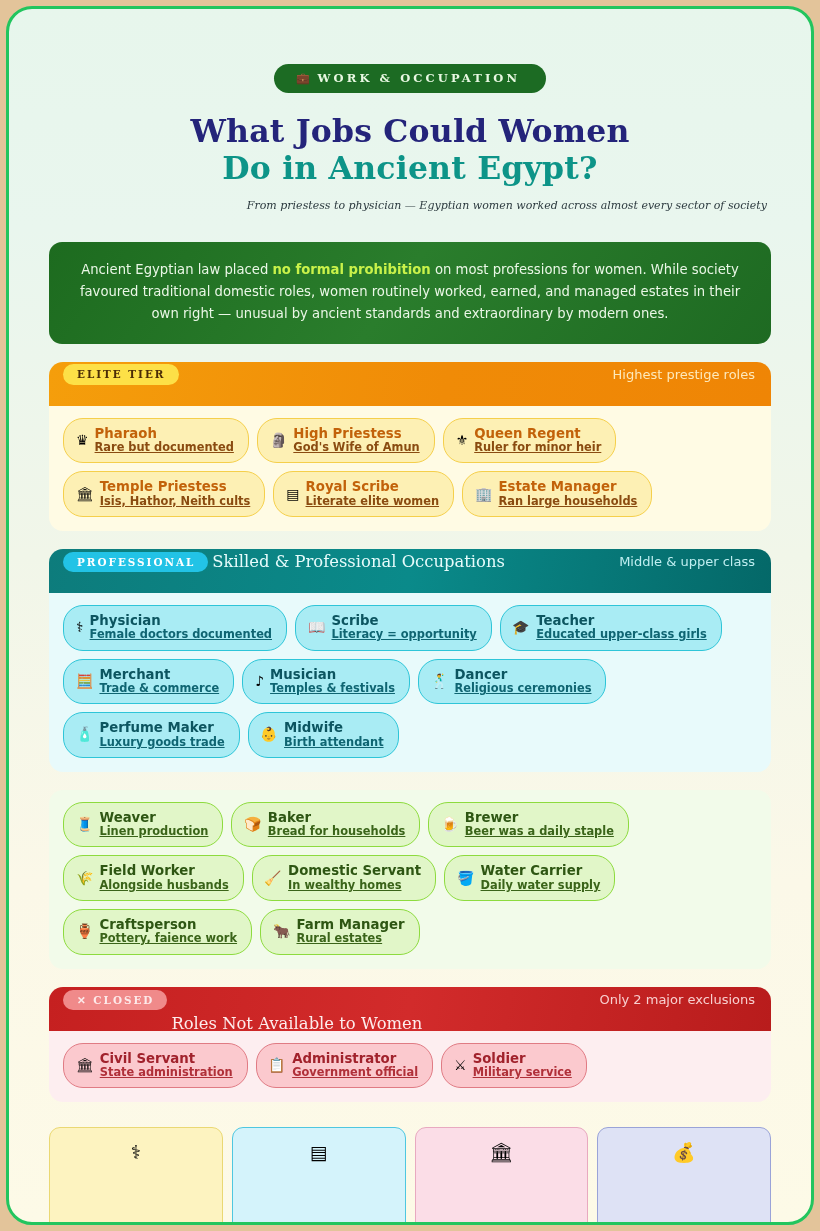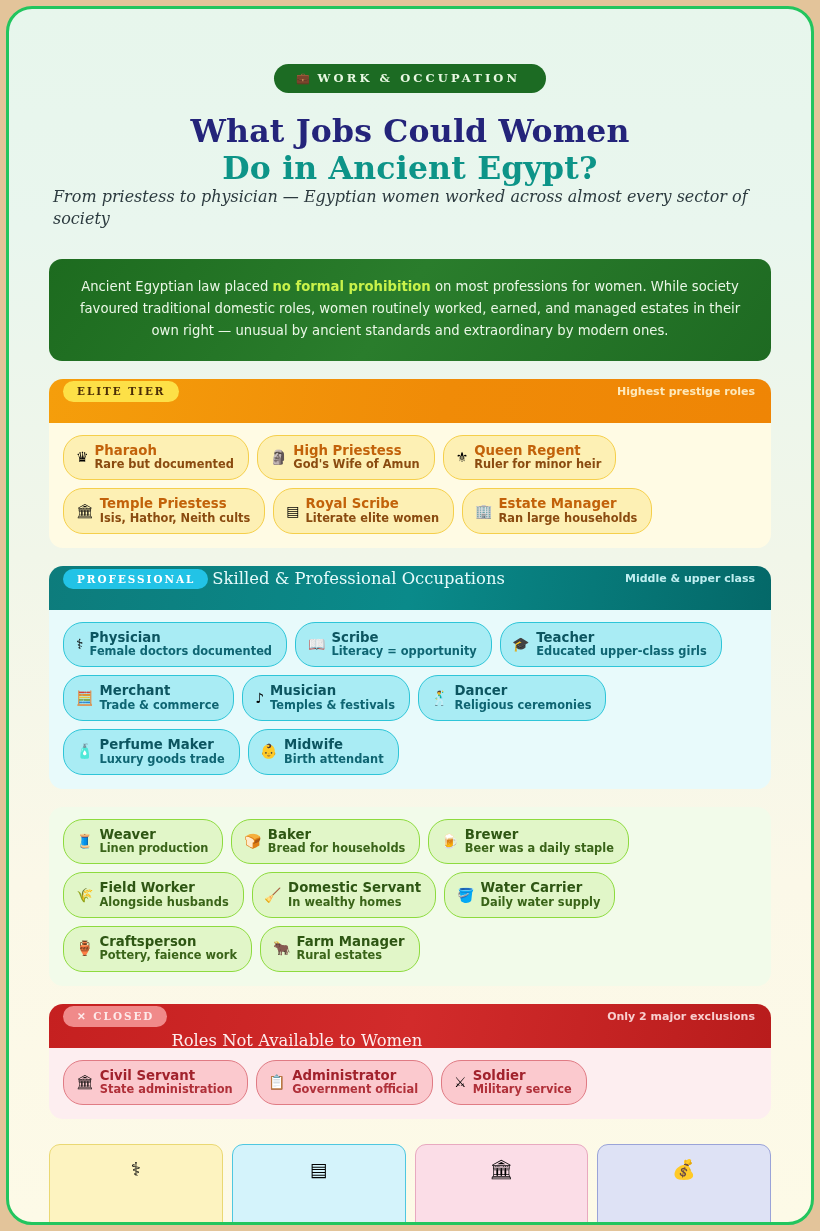--- a/index.html
+++ b/index.html
@@ -56,27 +56,27 @@
     font-size: 31.5px;
     line-height: 1.16;
     font-weight: bold;
     margin-top: 20px;
     letter-spacing: .2px;
   }
   h1 .l1 { display: block; color: #24247a; }
   h1 .l2 { display: block; color: #0d9488; }
 
   .subtitle {
-    text-align: left;
+    text-align: right;
     font-family: "DejaVu Serif", serif;
     font-style: italic;
-    font-size: 16px;
+    font-size: 11px;
     color: #2c3a3f;
     line-height: 1.38;
-    margin: 0 auto 0;
+    margin: 12px auto 0;
     max-width: 714px;
   }
 
   
   .intro {
     margin: 29px 0 0;
     background: linear-gradient(125deg,#1d6b1f 0%,#2a7d2c 48%,#1e6a22 100%);
     border-radius: 13px;
     padding: 17px 28px 19px;
     color: #eaf7e6;
@@ -105,22 +105,22 @@
     line-height: 1;
   }
   .sec-title {
     font-family: "DejaVu Serif", serif;
     font-size: 16.4px;
     margin-left: 4px;
     white-space: nowrap;
   }
   .sec-note {
     margin-left: auto;
-    font-size: 11px;
-    font-weight: bold;
+    font-size: 13px;
+    font-weight: normal;
     white-space: nowrap;
     text-align: right;
   }
   .sec-body {
     display: flex;
     flex-wrap: wrap;
     gap: 8px;
     padding: 12px 14px 14px;
   }
 
@@ -130,21 +130,21 @@
     align-items: center;
     gap: 6px;
     border-radius: 20px;
     padding: 7px 14px 8px 12px;
     border-width: 1.6px;
     border-style: solid;
   }
   .chip .ico { font-size: 14px; line-height: 1; flex: none; }
   .chip .txt { line-height: 1.16; }
   .chip .n { font-size: 13.3px; font-weight: bold; display: block; white-space: nowrap; }
-  .chip .d { font-size: 11.4px; font-weight: bold; display: block; white-space: nowrap; }
+  .chip .d { font-size: 11.4px; font-weight: bold; display: block; white-space: nowrap; text-decoration: underline; }
 
   
   .elite .sec-head { background: linear-gradient(100deg,#f59e0b 0%,#f08b07 55%,#ef8505 100%); }
   .elite .tag { background: #fde047; color: #4a2c06; }
   .elite .sec-title { color: #fff4dd; }
   .elite .sec-note { color: #fde9bb; }
   .elite .sec-body { background: #fffbe4; }
   .elite .chip { background: #fdf0b4; border-color: #f5cf4b; }
   .elite .chip .n { color: #c2620a; }
   .elite .chip .d { color: #8a4b10; }

